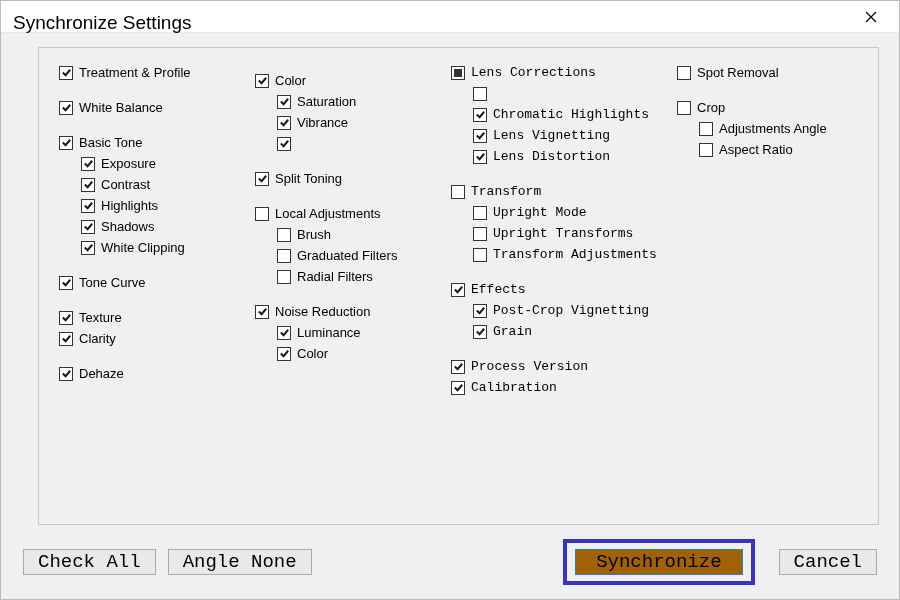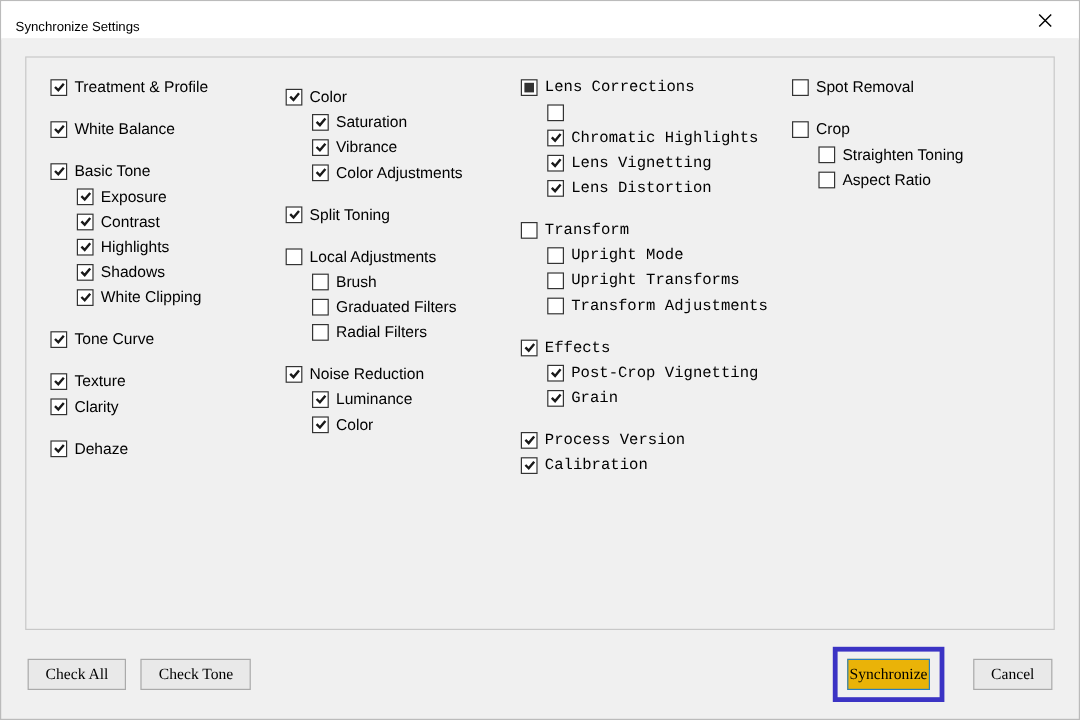--- a/index.html
+++ b/index.html
@@ -21,31 +21,31 @@
   .titlebar {
     height: 32px;
     background: #fff;
     border-bottom: 1px solid #e8e8e8;
     display: flex;
     align-items: center;
     justify-content: space-between;
     padding: 0 8px 0 12px;
   }
   .titlebar-title {
-    font-size: 11px;
+    font-size: 19px;
     margin-top: 12px;
   }
   .close-btn {
     width: 40px; height: 28px;
     display: flex; align-items: center; justify-content: center;
     cursor: pointer;
   }
   .close-btn svg { width: 12px; height: 12px; }
   .content {
-    padding: 14px 20px 14px 20px;
+    padding: 14px 20px 14px 37px;
   }
   .group-frame {
     border: 1px solid #c8c8c8;
     background: #f0f0f0;
     padding: 14px 20px 16px 20px;
     height: 478px;
     position: relative;
   }
   .columns {
     display: flex;
@@ -92,33 +92,33 @@
     position: absolute;
     left: 22px; right: 22px; bottom: 14px;
     display: flex;
     align-items: center;
   }
   .btn {
     height: 26px;
     padding: 0 14px;
     background: #e9e9e9;
     border: 1px solid #aaa;
-    font-family: Liberation Serif, serif;
-    font-size: 13px;
+    font-family: Liberation Mono, monospace;
+    font-size: 19px;
     cursor: pointer;
     display: inline-flex;
     align-items: center;
     justify-content: center;
   }
   .btn + .btn { margin-left: 12px; }
   .spacer { flex: 1; }
   .btn.sync {
     border: 1px solid #2a7fbf;
-    background: #eab308;
-    padding: 0 1px;
+    background: #a16207;
+    padding: 0 20px;
   }
   .sync-highlight {
     border: 4px solid #3b33c4;
     padding: 6px 8px;
     display: inline-flex;
     margin-right: 24px;
   }
 </style>
 </head>
 <body>
@@ -268,21 +268,20 @@
                 </svg>
               </span>
             <span class="check-label">Vibrance</span>
           </div>
           <div class="check-row indent">
             <span class="checkbox checked">
                 <svg viewBox="0 0 12 12">
                   <path d="M2 6 L5 9 L10 3"></path>
                 </svg>
               </span>
-            <span class="check-label">Color Adjustments</span>
           </div>
           <div class="gap"></div>
           <div class="check-row">
             <span class="checkbox checked">
                 <svg viewBox="0 0 12 12">
                   <path d="M2 6 L5 9 L10 3"></path>
                 </svg>
               </span>
             <span class="check-label">Split Toning</span>
           </div>
@@ -428,35 +427,35 @@
             <span class="checkbox"></span>
             <span class="check-label">Spot Removal</span>
           </div>
           <div class="gap"></div>
           <div class="check-row">
             <span class="checkbox"></span>
             <span class="check-label">Crop</span>
           </div>
           <div class="check-row indent">
             <span class="checkbox"></span>
-            <span class="check-label">Straighten Toning</span>
+            <span class="check-label">Adjustments Angle</span>
           </div>
           <div class="check-row indent">
             <span class="checkbox"></span>
             <span class="check-label">Aspect Ratio</span>
           </div>
         </div>
 
       </div>
     </div>
   </div>
 
   <div class="button-row">
     <button class="btn">Check All</button>
-    <button class="btn">Check Tone</button>
+    <button class="btn">Angle None</button>
     <div class="spacer"></div>
     <span class="sync-highlight">
       <button class="btn sync">Synchronize</button>
     </span>
     <button class="btn">Cancel</button>
   </div>
 
 </div>
 
 </body></html>

